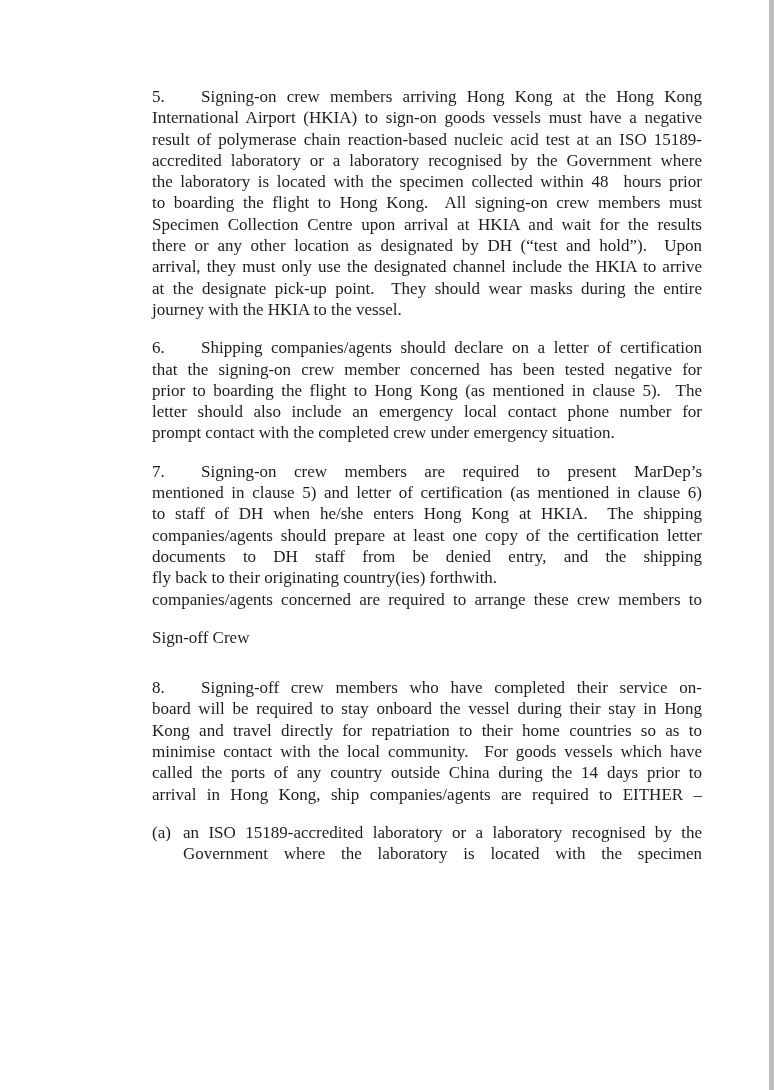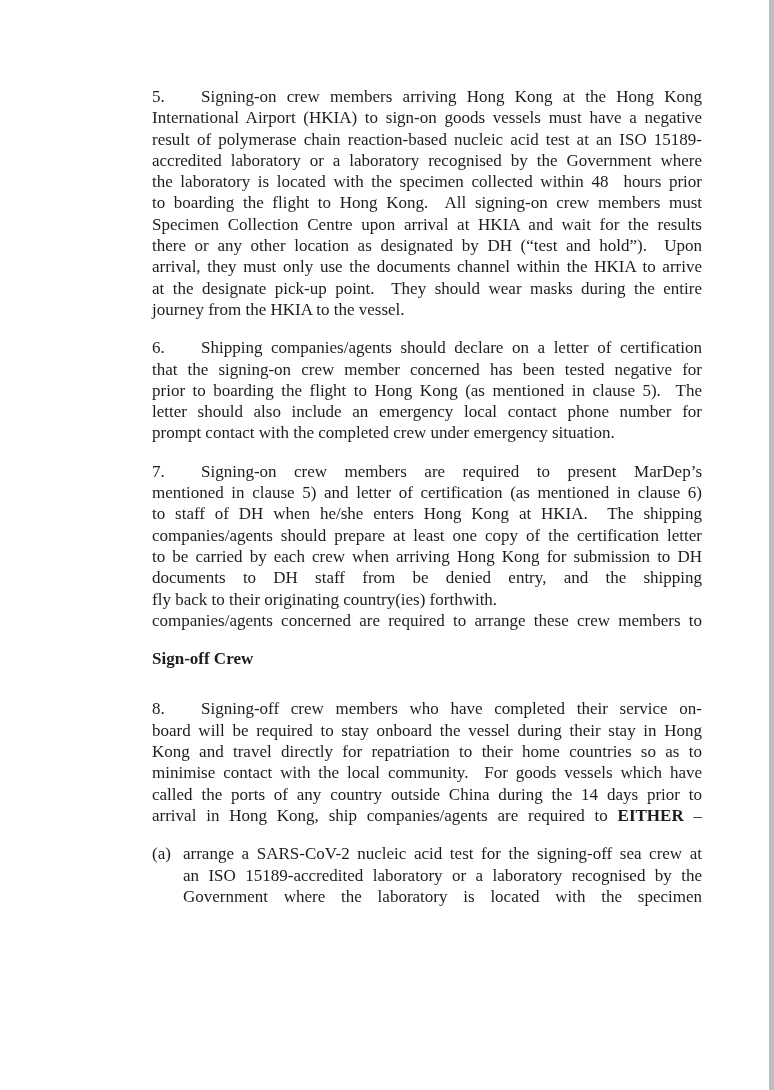--- a/index.html
+++ b/index.html
@@ -24,84 +24,83 @@
   }
   .para { margin-bottom: 17px; }
   .line {
     text-align: justify;
     text-align-last: justify;
     white-space: normal;
   }
   .line.flush { text-align-last: left; }
   .pnum { display: inline-block; width: 49px; }
   .heading {
-    font-weight: bold;
+    font-weight: normal;
     margin-top: 4px;
     margin-bottom: 29px;
   }
   .lettered {
     position: relative;
     margin-left: 31px;
     width: 519px;
   }
   .lettered .marker {
     position: absolute;
     left: -31px;
     top: 0;
   }
   .edge {
     position: absolute;
     left: 769px; top: 0;
     width: 5px; height: 1090px;
     background: #bdbdbd;
   }
-  b { font-weight: bold; }
+  b { font-weight: normal; }
 </style>
 </head>
 <body>
 
 <div class="edge"></div>
 <main class="doc">
     <div class="para">
       <div class="line"><span class="pnum">5.</span><span>Signing-on crew members arriving Hong Kong at the Hong Kong</span></div>
       <div class="line"><span>International Airport (HKIA) to sign-on goods vessels must have a negative</span></div>
       <div class="line"><span>result of polymerase chain reaction-based nucleic acid test at an ISO 15189-</span></div>
       <div class="line"><span>accredited laboratory or a laboratory recognised by the Government where</span></div>
       <div class="line"><span>the laboratory is located with the specimen collected within 48&nbsp; hours prior</span></div>
       <div class="line"><span>to boarding the flight to Hong Kong.&nbsp; All signing-on crew members must</span></div>
       <div class="line"><span>Specimen Collection Centre upon arrival at HKIA and wait for the results</span></div>
       <div class="line"><span>there or any other location as designated by DH (“test and hold”).&nbsp; Upon</span></div>
-      <div class="line"><span>arrival, they must only use the documents channel within the HKIA to arrive</span></div>
+      <div class="line"><span>arrival, they must only use the designated channel include the HKIA to arrive</span></div>
       <div class="line"><span>at the designate pick-up point.&nbsp; They should wear masks during the entire</span></div>
-      <div class="line flush"><span>journey from the HKIA to the vessel.</span></div>
+      <div class="line flush"><span>journey with the HKIA to the vessel.</span></div>
     </div>
     <div class="para">
       <div class="line"><span class="pnum">6.</span><span>Shipping companies/agents should declare on a letter of certification</span></div>
       <div class="line"><span>that the signing-on crew member concerned has been tested negative for</span></div>
       <div class="line"><span>prior to boarding the flight to Hong Kong (as mentioned in clause 5).&nbsp; The</span></div>
       <div class="line"><span>letter should also include an emergency local contact phone number for</span></div>
       <div class="line flush"><span>prompt contact with the completed crew under emergency situation.</span></div>
     </div>
     <div class="para">
       <div class="line"><span class="pnum">7.</span><span>Signing-on crew members are required to present MarDep’s</span></div>
       <div class="line"><span>mentioned in clause 5) and letter of certification (as mentioned in clause 6)</span></div>
       <div class="line"><span>to staff of DH when he/she enters Hong Kong at HKIA.&nbsp; The shipping</span></div>
       <div class="line"><span>companies/agents should prepare at least one copy of the certification letter</span></div>
-      <div class="line"><span>to be carried by each crew when arriving Hong Kong for submission to DH</span></div>
       <div class="line"><span>documents to DH staff from be denied entry, and the shipping</span></div>
       <div class="line flush"><span>fly back to their originating country(ies) forthwith.</span></div>
       <div class="line"><span>companies/agents concerned are required to arrange these crew members to</span></div>
     </div>
     <div class="heading">Sign-off Crew</div>
     <div class="para">
       <div class="line"><span class="pnum">8.</span><span>Signing-off crew members who have completed their service on-</span></div>
       <div class="line"><span>board will be required to stay onboard the vessel during their stay in Hong</span></div>
       <div class="line"><span>Kong and travel directly for repatriation to their home countries so as to</span></div>
       <div class="line"><span>minimise contact with the local community.&nbsp; For goods vessels which have</span></div>
       <div class="line"><span>called the ports of any country outside China during the 14 days prior to</span></div>
       <div class="line"><span>arrival in Hong Kong, ship companies/agents are required to </span><b>EITHER</b><span> –</span></div>
     </div>
     <div class="para lettered">
-      <div class="line"><span class="marker">(a)</span><span>arrange a SARS-CoV-2 nucleic acid test for the signing-off sea crew at</span></div>
+      <div class="line"><span class="marker">(a)</span></div>
       <div class="line"><span>an ISO 15189-accredited laboratory or a laboratory recognised by the</span></div>
       <div class="line"><span>Government where the laboratory is located with the specimen</span></div>
     </div>
   </main>
 
 </body></html>

